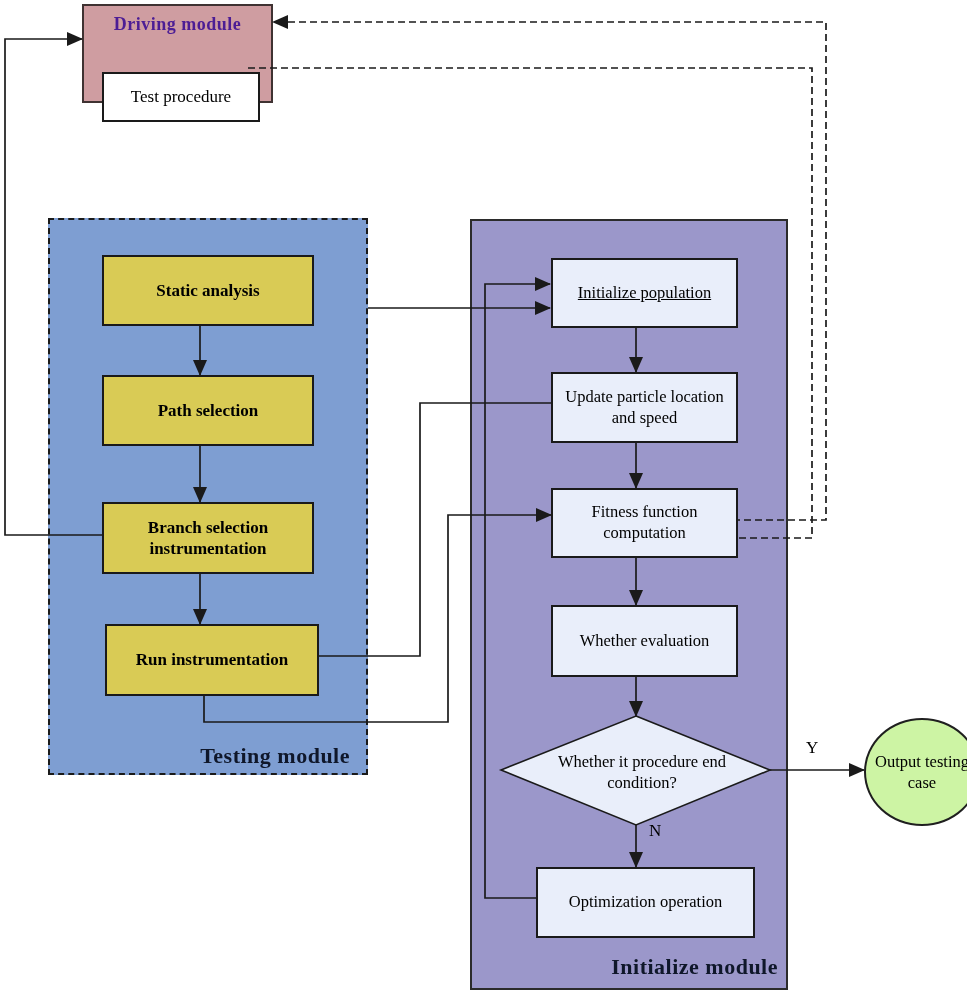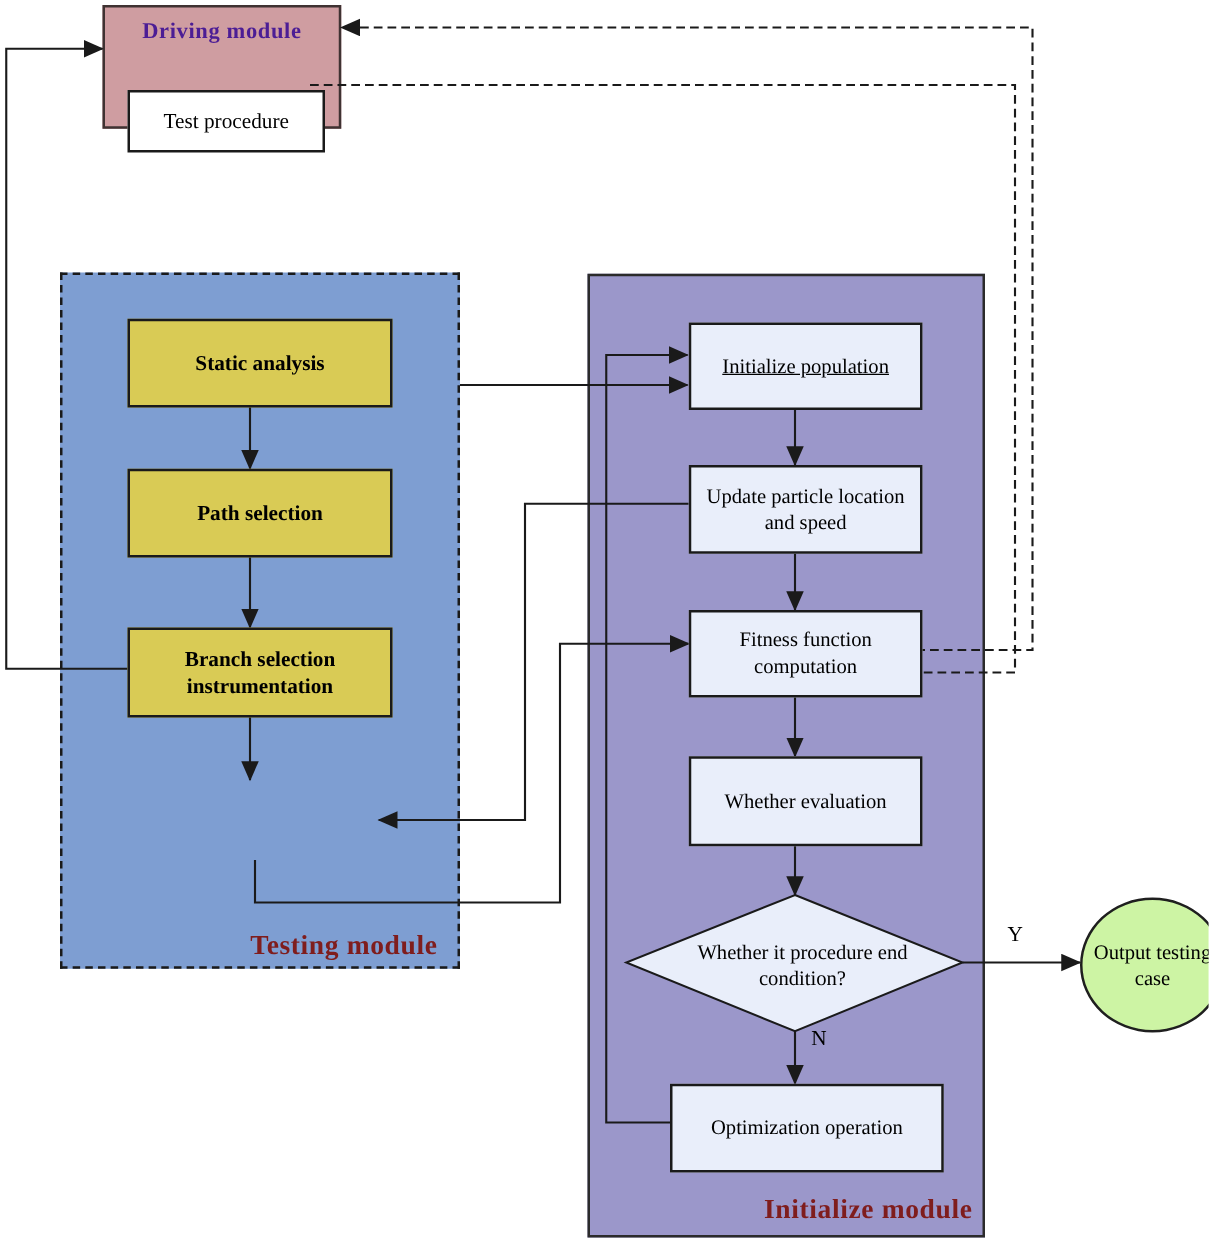--- a/index.html
+++ b/index.html
@@ -7,21 +7,21 @@
     position:relative;width:967px;height:993px;background:#ffffff;overflow:hidden;
     font-family:"Liberation Serif","DejaVu Serif",serif;color:#000;
   }
   .abs{position:absolute;box-sizing:border-box;}
   
   .module-driving{left:82px;top:4px;width:191px;height:99px;background:#cf9da1;border:2px solid #3f3232;}
   .module-testing{left:48px;top:218px;width:320px;height:557px;background:#7e9ed2;border:2px dashed #1a1a1a;}
   .module-algorithm{left:470px;top:219px;width:318px;height:771px;background:#9b97ca;border:2px solid #2b2b2b;}
   .module-title{position:absolute;left:0;right:0;top:8px;text-align:center;
     color:#4c1d95;font-weight:bold;font-size:18px;letter-spacing:.5px;}
-  .module-corner-label{position:absolute;color:#7f1d1d;font-weight:bold;font-size:22px;letter-spacing:.5px;}
+  .module-corner-label{position:absolute;color:#0f172a;font-weight:bold;font-size:22px;letter-spacing:.5px;}
   .label-testing{right:16px;bottom:4px;}
   .label-algorithm{right:8px;bottom:8px;}
   
   .node{display:flex;align-items:center;justify-content:center;text-align:center;
     line-height:1.25;padding:2px 6px;}
   .proc-white{background:#ffffff;border:2px solid #1a1a1a;font-size:17px;}
   .proc-yellow{background:#d9cb55;border:2px solid #1a1a1a;font-weight:bold;font-size:17px;}
   .proc-lav{background:#e9eefa;border:2px solid #1a1a1a;font-size:16.5px;}
   .n-test-procedure{left:102px;top:48px;width:142px;height:42px;margin-top:24px;}
   .n-static{left:102px;top:255px;width:196px;height:63px;}
@@ -98,20 +98,23 @@
 
   <div class="node proc-yellow n-path">
     <span>Path selection</span>
   </div>
   <div class="node proc-yellow n-static">
     <span>Static analysis</span>
   </div>
   <div class="node proc-yellow n-branch">
     <span>Branch selection instrumentation</span>
   </div>
+  <div class="node proc-yellow n-run">
+    <span>Run instrumentation</span>
+  </div>
 
   <div class="node proc-lav n-init">
     <span>Initialize population</span>
   </div>
   <div class="node proc-lav n-update">
     <span>Update particle location and speed</span>
   </div>
   <div class="node proc-lav n-fitness">
     <span>Fitness function computation</span>
   </div>

